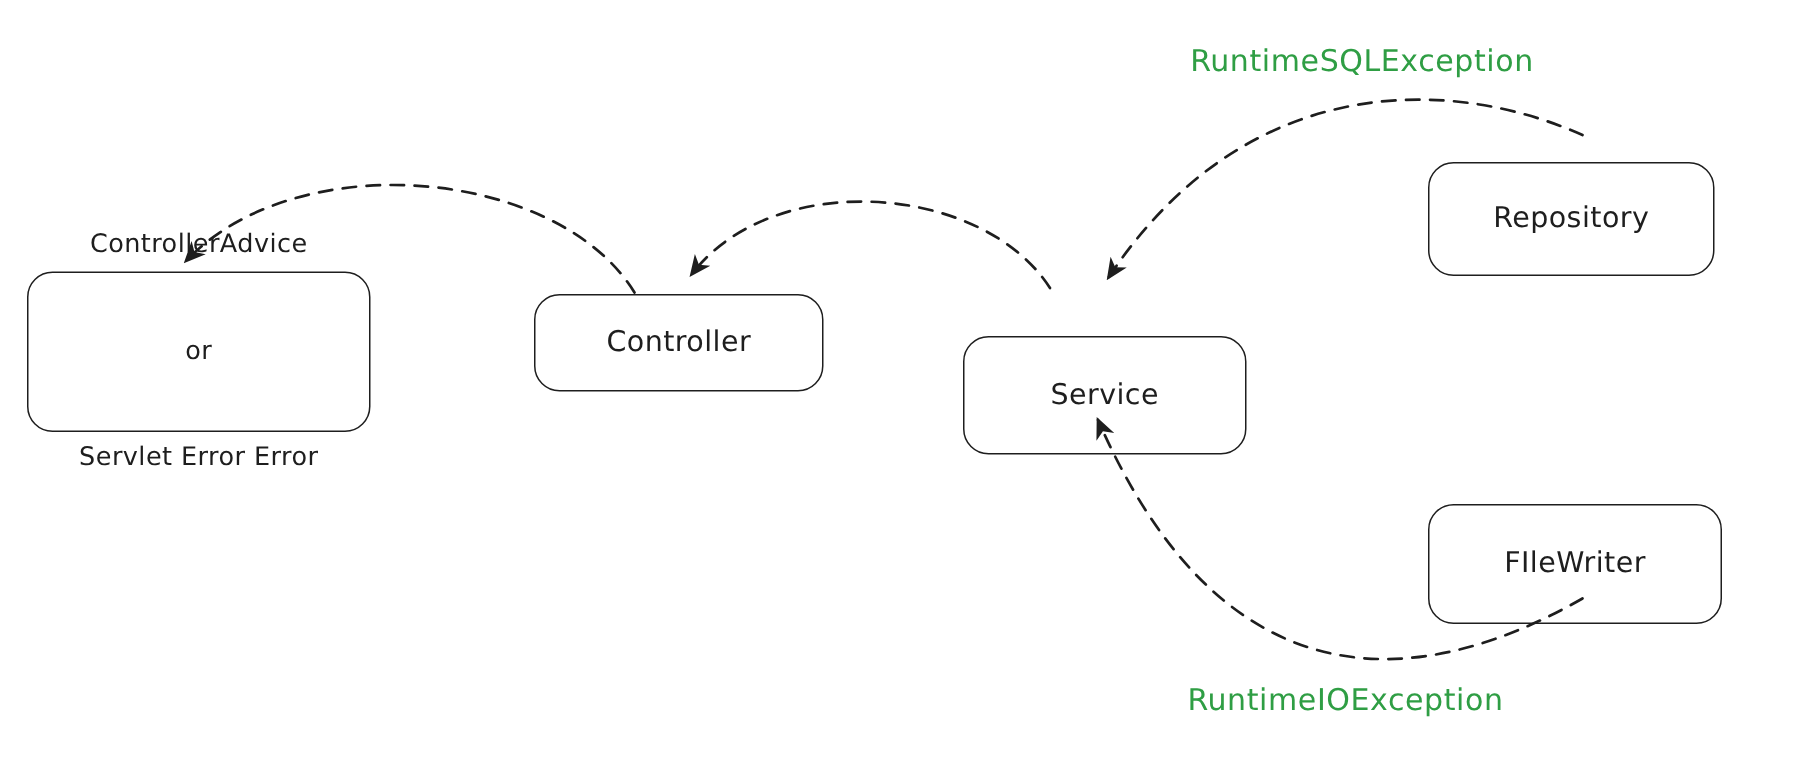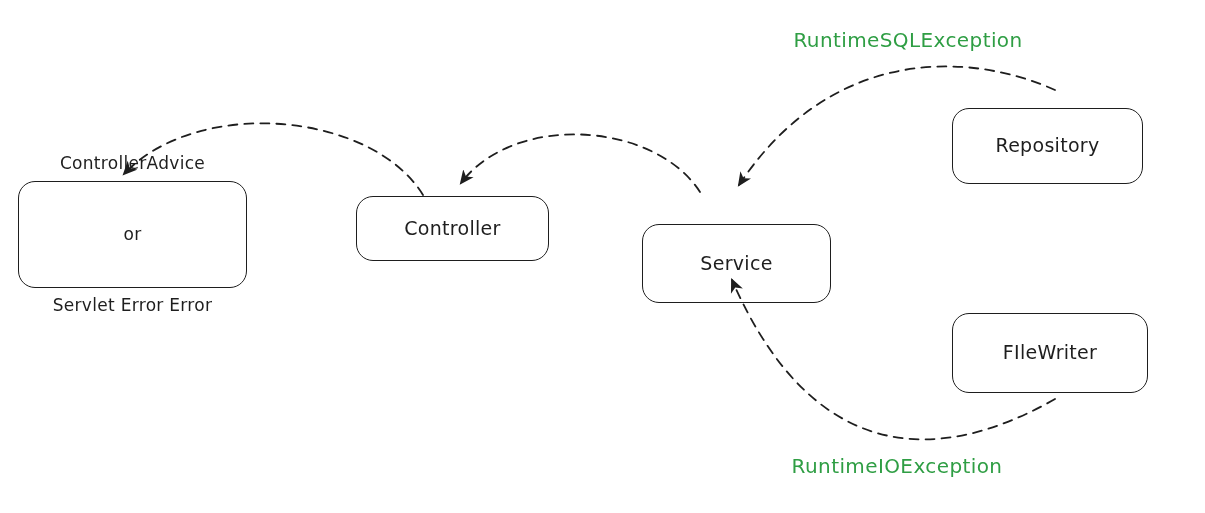--- a/index.html
+++ b/index.html
@@ -92,21 +92,21 @@
   </div>
 
   <div class="node" style="left:642px; top:196px; width:189px; height:79px;margin-top:28px;">
     <span class="lbl">Service</span>
   </div>
 
   <div class="node" style="left:952px; top:108px; width:191px; height:76px;">
     <span class="lbl">Repository</span>
   </div>
 
-  <div class="node" style="left:952px; top:313px; width:196px; height:80px;">
+  <div class="node" style="left:952px; top:336px; width:196px; height:80px;">
     <span class="lbl">FIleWriter</span>
   </div>
 
   <div class="edge-label" style="left:786px; top:28px; width:244px;">RuntimeSQLException</div>
 
   <div class="edge-label" style="left:785px; top:454px; width:224px;">RuntimeIOException</div>
 
 </div>
 
 </body></html>

